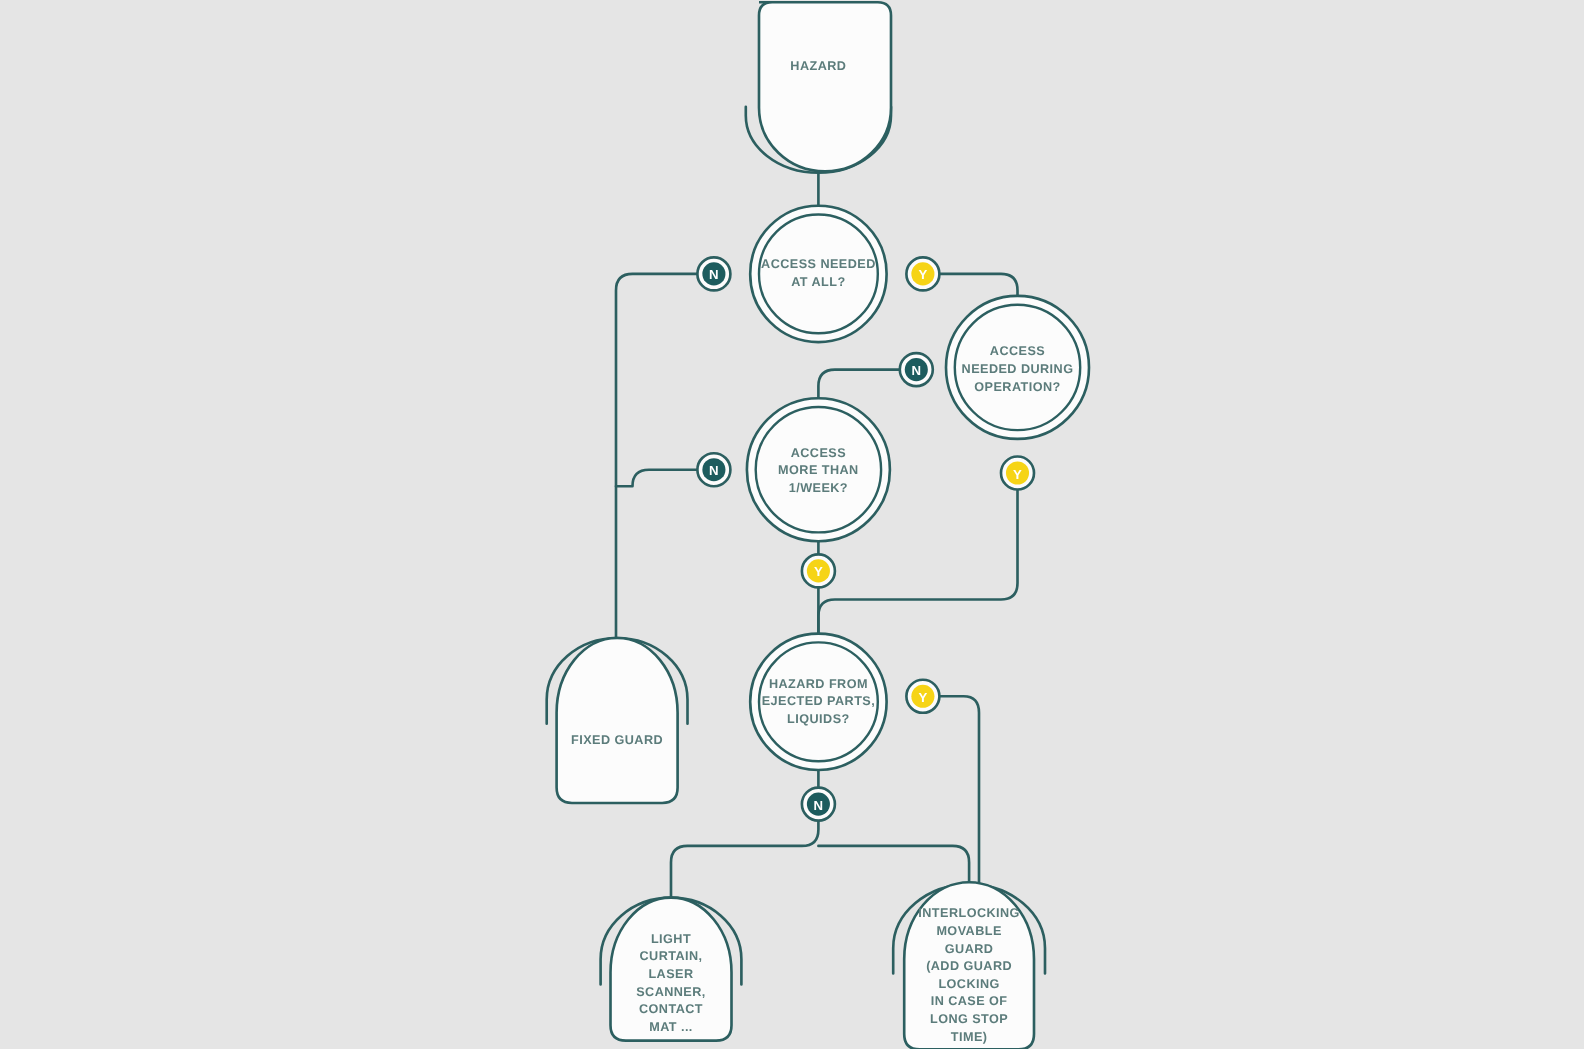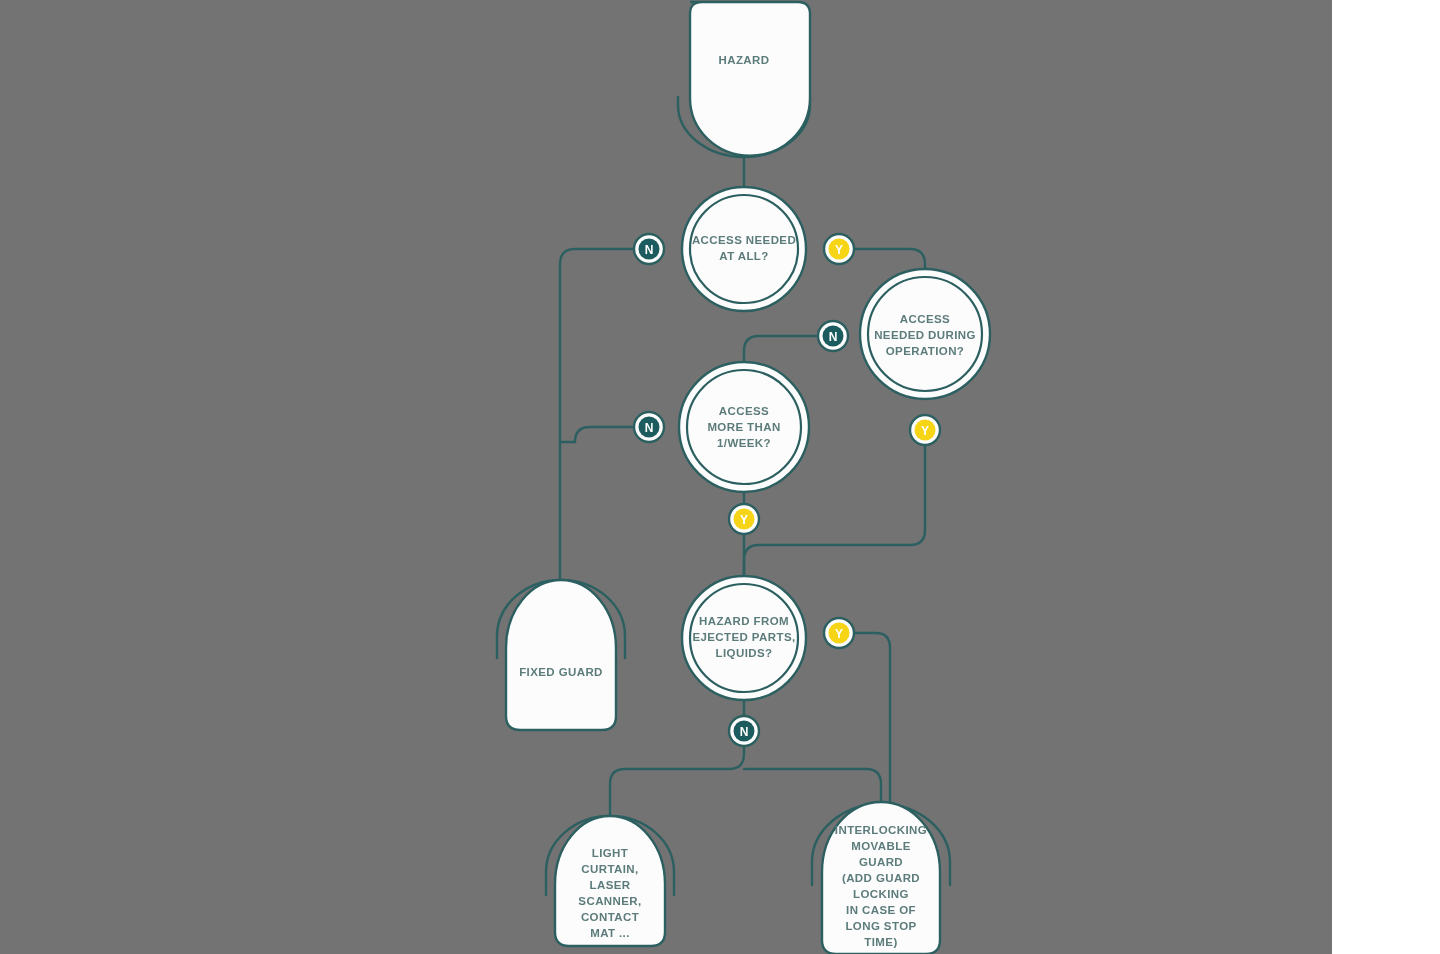--- a/index.html
+++ b/index.html
@@ -6,23 +6,23 @@
   html, body {
     margin: 0;
     padding: 0;
     background: #ffffff;
   }
   body {
     font-family: "Liberation Sans", sans-serif;
   }
   #canvas {
     position: relative;
-    width: 1332px;
+    width: 1440px;
     height: 954px;
-    background: #737373;
+    background: #e5e5e5;
     overflow: hidden;
   }
   #flow-svg {
     position: absolute;
     left: 0;
     top: 0;
     width: 1440px;
     height: 954px;
   }
   .edge {

